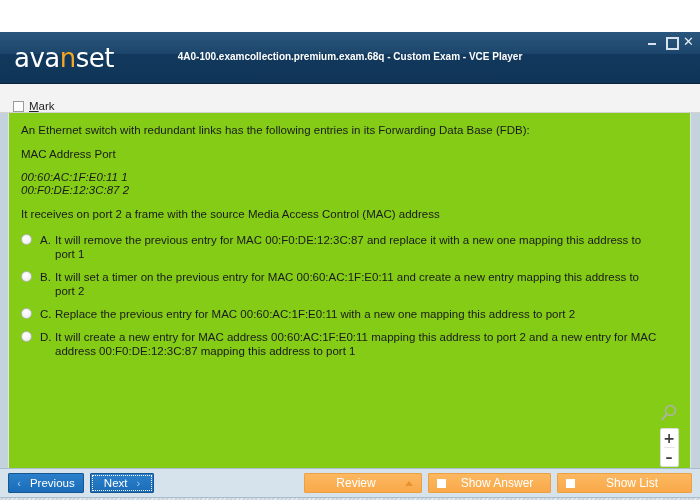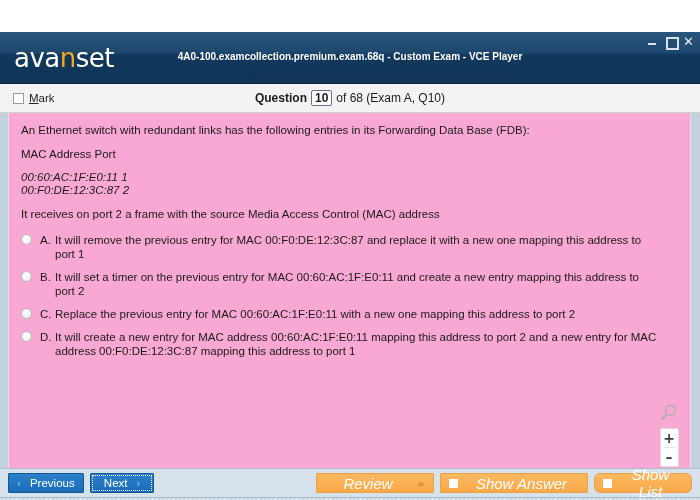--- a/index.html
+++ b/index.html
@@ -88,21 +88,21 @@
     font-family: "DejaVu Sans", sans-serif;
   }
 
   
   .qheader {
     flex: 0 0 29px;
     background: #f3f3f3;
     border-bottom: 1px solid #d2d2d2;
     position: relative;
     display: flex;
-    align-items: center;
+    align-items: flex-end;
   }
   .mark-wrap {
     display: flex;
     align-items: center;
     margin-left: 13px;
     gap: 5px;
     font-size: 11.5px;
     color: #222;
   }
   .mark-box {
@@ -140,21 +140,21 @@
   .bodyframe {
     flex: 1 1 auto;
     display: flex;
     background: #c3d2dd;
     padding: 0 9px 0 8px;
     min-height: 0;
   }
   .content {
     position: relative;
     flex: 1 1 auto;
-    background: #f9a8d4;
+    background: #84cc16;
     border-left: 1px solid #e3e3e3;
     border-right: 1px solid #e3e3e3;
     overflow: hidden;
     font-size: 11.5px;
     color: #1a1a1a;
     padding: 10px 12px 0 12px;
   }
   .qtext p {
     line-height: 14px;
     margin: 0;
@@ -249,49 +249,48 @@
     user-select: none;
   }
   .btn-blue.focused { outline: 1px dotted #ffffff; outline-offset: -3px; }
   .chev { color: #9ecdf2; font-size: 11px; line-height: 1; }
   .spring { flex: 1 1 auto; }
   .btn-orange {
     height: 20px;
     background: linear-gradient(to bottom, #fcb860 0%, #f9a94a 100%);
     border: 1px solid #eda043;
     color: #ffffff;
-    font-size: 15px;
+    font-size: 12px;
     display: flex;
     align-items: center;
     justify-content: center;
     padding: 0 8px;
     cursor: pointer;
     border-radius: 1px;
     user-select: none;
     position: relative;
-    font-style: italic;
   }
   .btn-orange .lbl { flex: 1 1 auto; text-align: center; }
   .sq {
     width: 9px; height: 9px;
     background: #ffffff;
     flex: 0 0 auto;
     margin-right: 6px;
   }
   .caret-up {
     width: 0; height: 0;
     border-left: 4px solid transparent;
     border-right: 4px solid transparent;
     border-bottom: 5px solid #e99330;
     margin-left: 6px;
     flex: 0 0 auto;
   }
   #review-button { width: 118px; }
-  #show-answer-button { width: 148px; }
-  #show-list-button { width: 98px; border-radius: 6px; }
+  #show-answer-button { width: 123px; }
+  #show-list-button { width: 135px; }
   #previous-button { width: 76px; }
   #next-button { width: 64px; }
 
   
   .footer {
     flex: 0 0 auto;
     height: 34px;
     background-color: #c9d6e0;
     background-image: repeating-linear-gradient(135deg,
       rgba(255,255,255,0.55) 0px, rgba(255,255,255,0.55) 1px,
@@ -331,25 +330,20 @@
       <div class="wc wc-max"></div>
       <div class="wc wc-close">✕</div>
     </div>
   </div>
 
   <div class="qheader">
     <label class="mark-wrap">
       <span class="mark-box"></span>
       <span class="mark-label"><u>M</u><span>ark</span></span>
     </label>
-    <div class="qcounter">
-      <span class="lbl">Question</span>
-      <span class="qnum">10</span>
-      <span class="qrest">of 68 (Exam A, Q10)</span>
-    </div>
   </div>
 
   <div class="bodyframe">
     <div class="content">
 
       <div class="qtext">
         <p>An Ethernet switch with redundant links has the following entries in its Forwarding Data Base (FDB):</p>
         <div class="spacer"></div>
         <p>MAC Address Port</p>
         <div class="spacer"></div>

